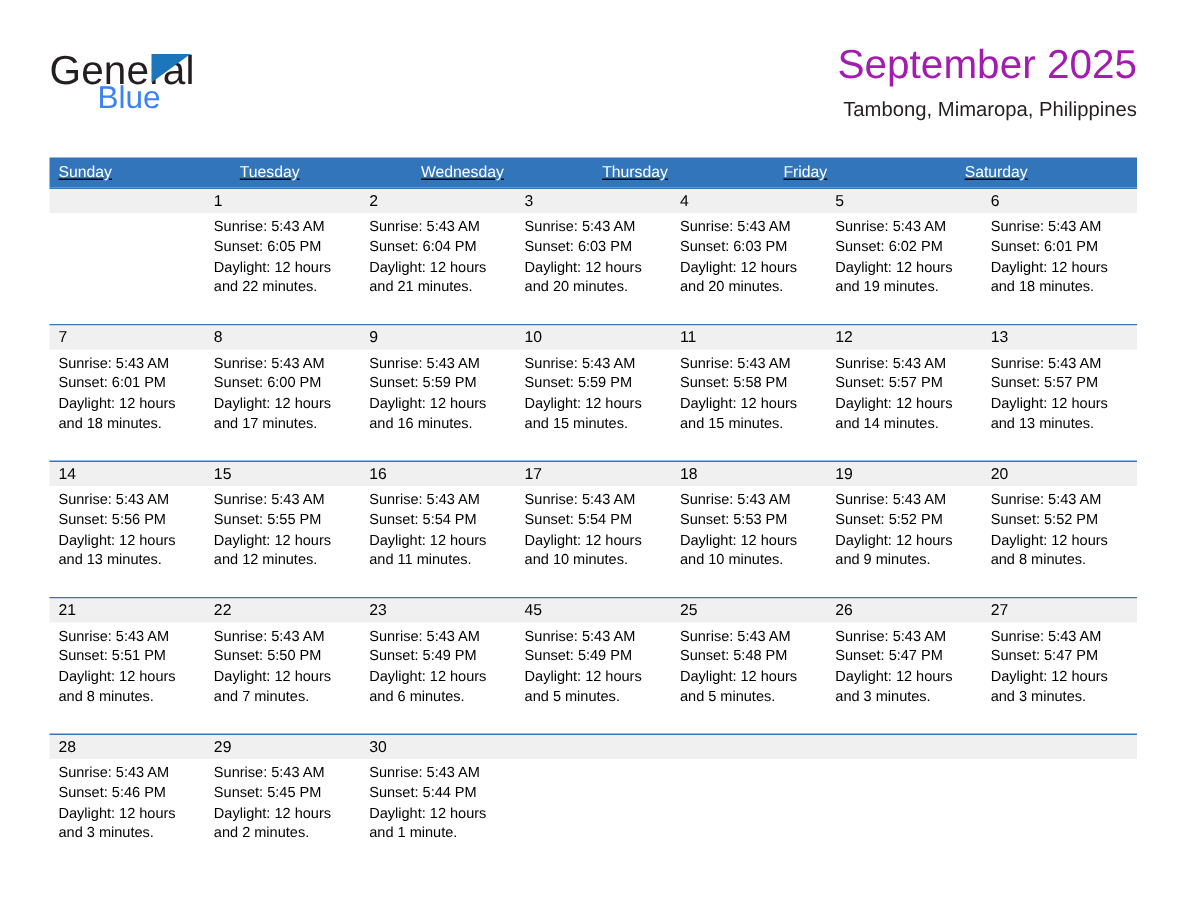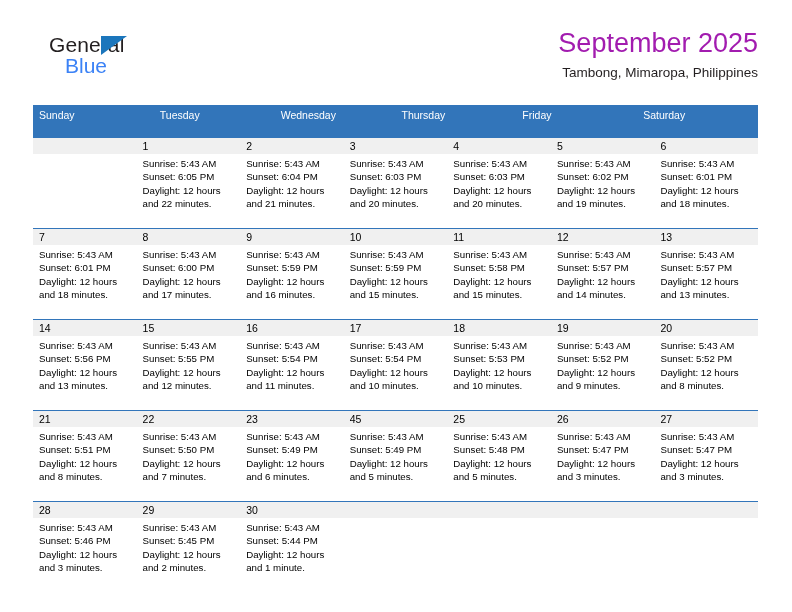--- a/index.html
+++ b/index.html
@@ -30,26 +30,26 @@
     height: 66px;
   }
   .logo {
     position: absolute;
     left: 0;
     top: 4px;
     width: 180px;
     height: 56px;
   }
   .logo-general {
-    font-size: 21px;
+    font-size: 27px;
     color: #231f20;
     letter-spacing: 0.1px;
     line-height: 1;
     position: absolute;
-    left: 16px;
+    left: 0;
     top: 2px;
   }
   .logo-tri {
     position: absolute;
     left: 68px;
     top: 4px;
     width: 0;
     height: 0;
     border-left: 26px solid #1b76bc;
     border-bottom: 19px solid transparent;
@@ -84,21 +84,22 @@
   
   .calendar {
     position: absolute;
     left: 33px;
     top: 105px;
     width: 725px;
   }
   .weekdays {
     display: flex;
     background: #3275ba;
-    height: 32px;
+    height: 20px;
+    text-decoration: underline;
   }
   .weekday {
     flex: 1 1 0;
     color: #ffffff;
     font-size: 10.5px;
     line-height: 20px;
     padding-left: 6px;
     box-sizing: border-box;
   }
   .week {

